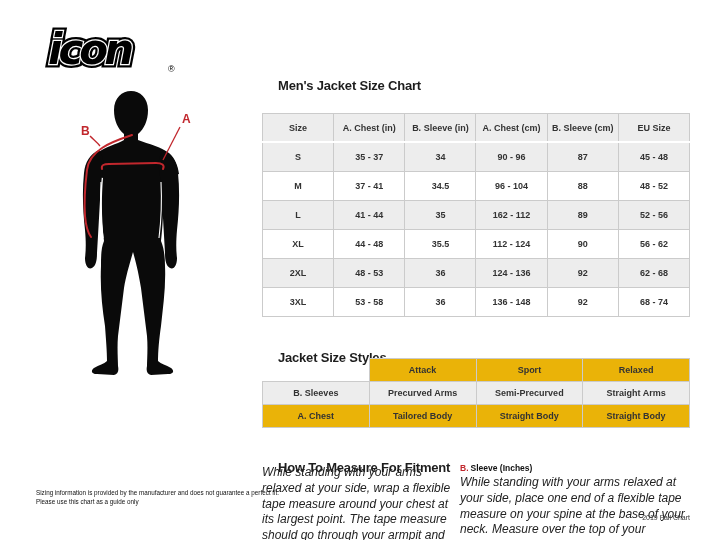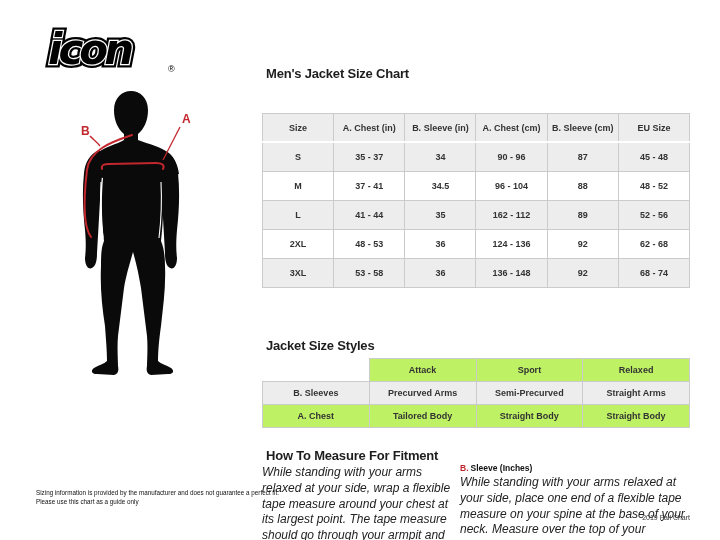--- a/index.html
+++ b/index.html
@@ -7,38 +7,38 @@
     position:relative;width:720px;height:540px;background:#ffffff;
     font-family:"Liberation Sans",sans-serif;overflow:hidden;
   }
   
   .logo{position:absolute;left:34px;top:18px;width:170px;height:60px;text-decoration:underline;}
   
   .figure{position:absolute;left:30px;top:80px;width:230px;height:380px;}
   
   .sec-title{
     position:absolute;left:262px;font-size:13px;font-weight:bold;color:#1d1d1d;
-    letter-spacing:-0.2px;margin:4px;
+    letter-spacing:-0.2px;margin:16px;
   }
   #title-sizes{top:62px;}
   #title-styles{top:334px;}
   #title-measure{top:444px;}
   
   table{border-collapse:collapse;table-layout:fixed;}
   .sizes{position:absolute;left:262px;top:88px;width:428px;margin-top:25px;}
   .sizes th,.sizes td{
     border:1px solid #cbcbcb;font-size:9px;font-weight:bold;color:#333;
     text-align:center;height:28px;padding:0;background:#fff;
   }
   .sizes thead th{background:#ededed;border-bottom:2px solid #ffffff;height:27px;}
   .sizes tbody tr:nth-child(odd) td{background:#ededed;}
   .styles{position:absolute;left:262px;top:358px;width:428px;}
   .styles th,.styles td{
     border:1px solid #cbcbcb;font-size:9px;font-weight:bold;color:#333;
-    text-align:center;height:22px;padding:0;background:#bef264;
+    text-align:center;height:22px;padding:0;background:#eab308;
   }
   .styles th.blank{border:none;background:transparent;}
   .styles tbody tr:nth-child(1) td{background:#ededed;}
   
   .measure-cols{position:absolute;left:262px;top:463px;width:428px;display:flex;}
   .mcol{box-sizing:border-box;}
   .mcol-a{width:198px;padding-right:6px;}
   .mcol-b{width:230px;}
   .mhead{font-size:8.5px;font-weight:bold;color:#111;}
   .mhead .prefix{color:#c1272d;margin-right:2px;}
@@ -140,20 +140,28 @@
         </tr>
         <tr>
           <td>L</td>
           <td>41 - 44</td>
           <td>35</td>
           <td>162 - 112</td>
           <td>89</td>
           <td>52 - 56</td>
         </tr>
         <tr>
+          <td>XL</td>
+          <td>44 - 48</td>
+          <td>35.5</td>
+          <td>112 - 124</td>
+          <td>90</td>
+          <td>56 - 62</td>
+        </tr>
+        <tr>
           <td>2XL</td>
           <td>48 - 53</td>
           <td>36</td>
           <td>124 - 136</td>
           <td>92</td>
           <td>62 - 68</td>
         </tr>
         <tr>
           <td>3XL</td>
           <td>53 - 58</td>

